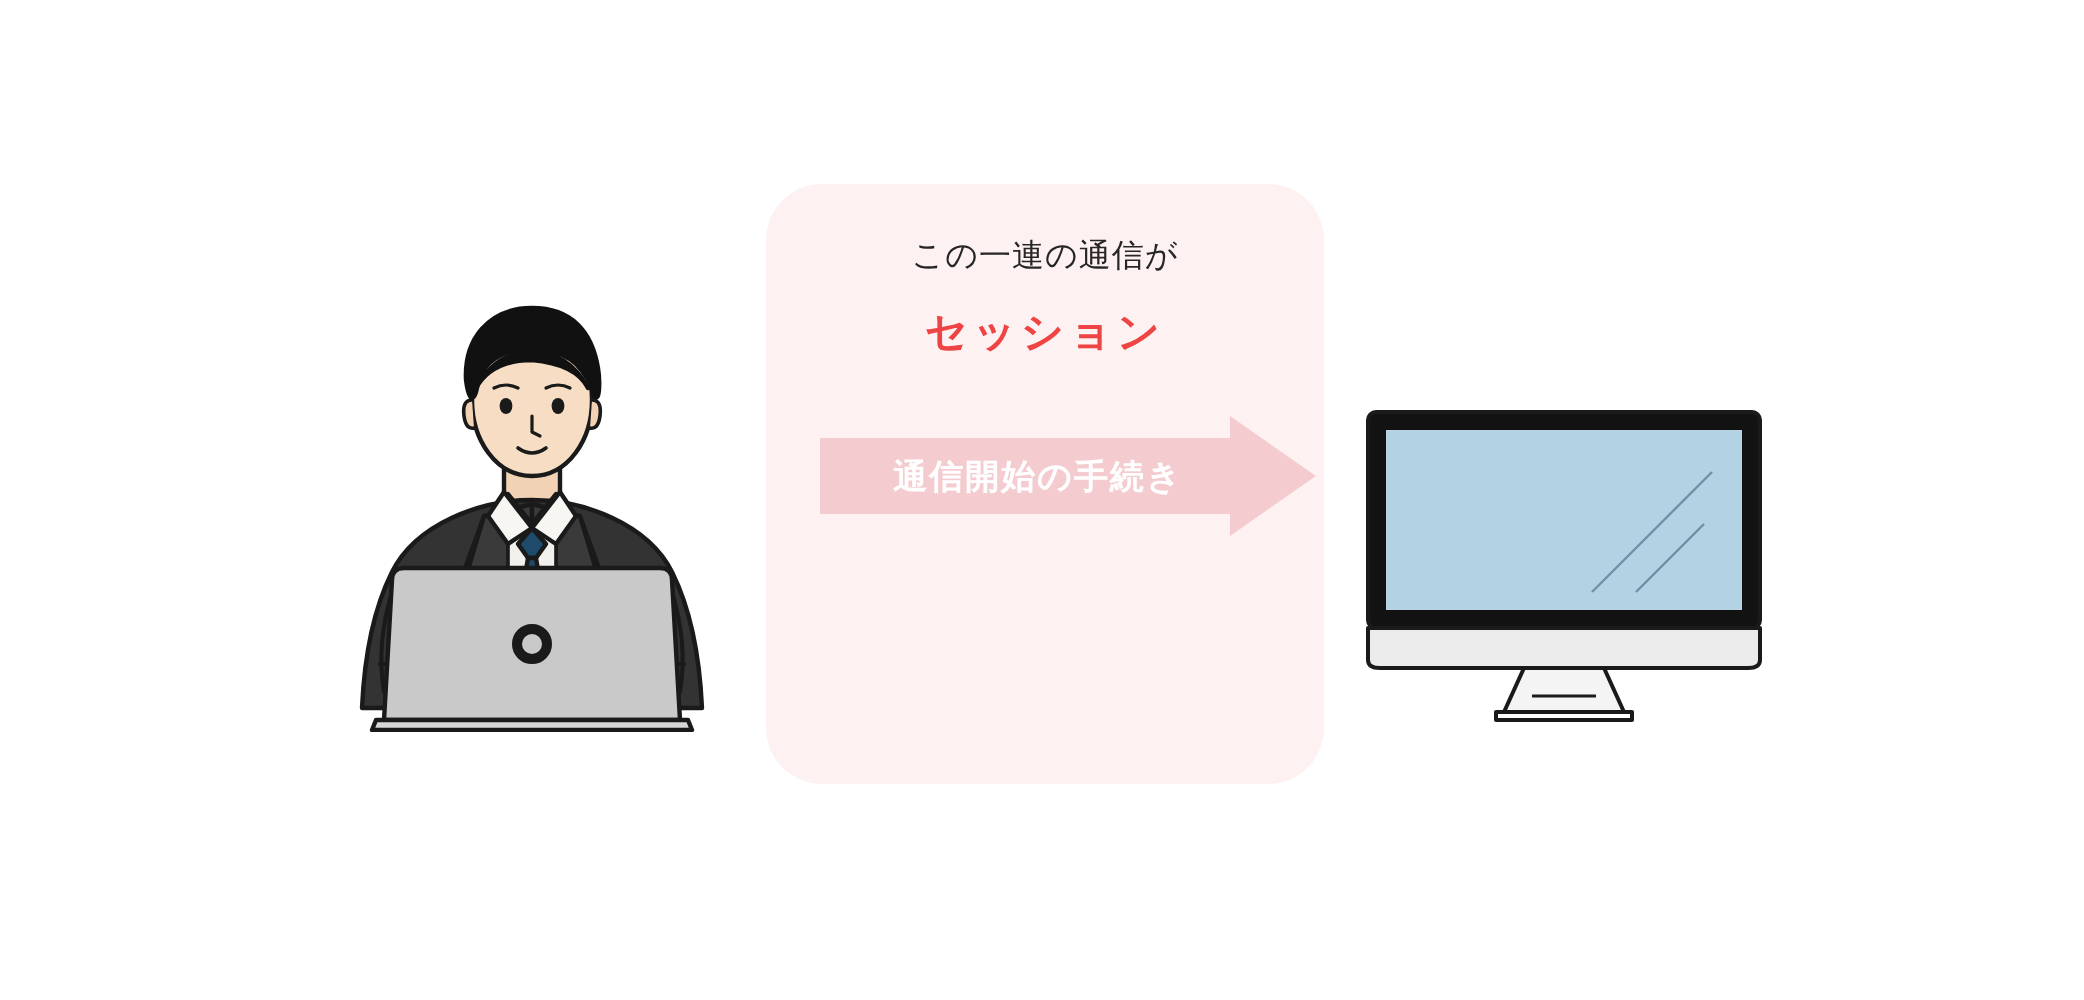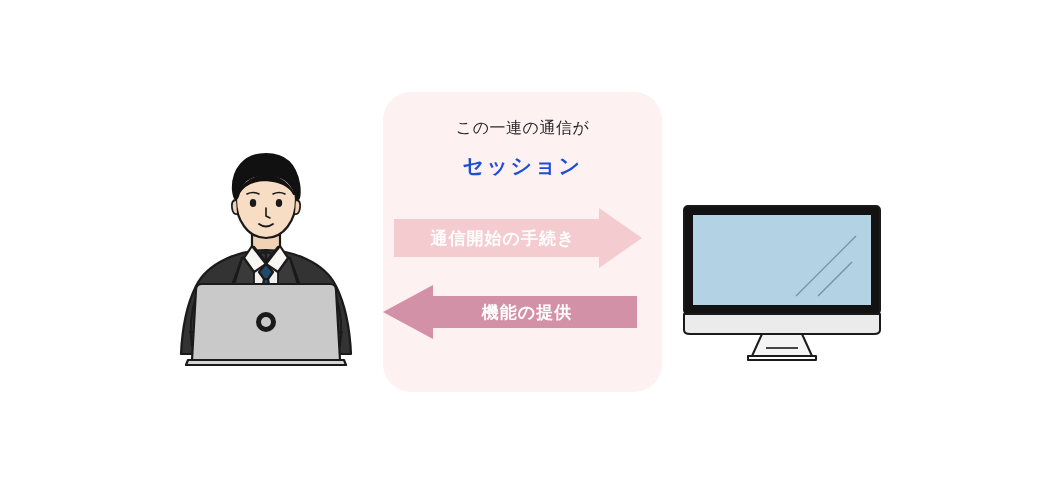--- a/index.html
+++ b/index.html
@@ -39,27 +39,28 @@
     letter-spacing: 0.5px;
   }
   .panel-title {
     position: absolute;
     left: 383px;
     top: 152px;
     width: 279px;
     text-align: center;
     font-size: 21px;
     font-weight: bold;
-    color: #1d4ed8;
+    color: #ef4444;
     letter-spacing: 2.5px;
   }
 
   
   .arrow-wrap {
     position: absolute;
+    margin-left: 16px;
   }
   .arrow-wrap svg { display: block; }
   .arrow-label {
     position: absolute;
     top: 0;
     left: 0;
     width: 100%;
     height: 100%;
     display: flex;
     align-items: center;
@@ -99,26 +100,20 @@
   <div class="panel-caption">この一連の通信が</div>
   <div class="panel-title">セッション</div>
 
   <div class="arrow-wrap" id="arrow-request">
     <svg width="248" height="60" viewBox="0 0 248 60" aria-hidden="true">
       <polygon points="0,11 205,11 205,0 248,30 205,60 205,49 0,49" fill="#f4ccd0"></polygon>
     </svg>
     <div class="arrow-label">通信開始の手続き</div>
   </div>
 
-  <div class="arrow-wrap" id="arrow-response">
-    <svg width="254" height="54" viewBox="0 0 254 54" aria-hidden="true">
-      <polygon points="254,11 50,11 50,0 0,27 50,54 50,43 254,43" fill="#d391a8"></polygon>
-    </svg>
-    <div class="arrow-label">機能の提供</div>
-  </div>
 
   <div id="user-illustration">
     <svg width="196" height="220" viewBox="0 0 196 220" aria-hidden="true">
       <g stroke="#1a1a1a" stroke-width="2.2" stroke-linejoin="round" stroke-linecap="round">
 
         <path d="M84 80 L84 104 Q98 114 112 104 L112 80 Z" fill="#f2d2b4"></path>
 
         <path d="M98 104
                  C 72 104 40 116 28 140
                  C 18 160 14 186 13 208

